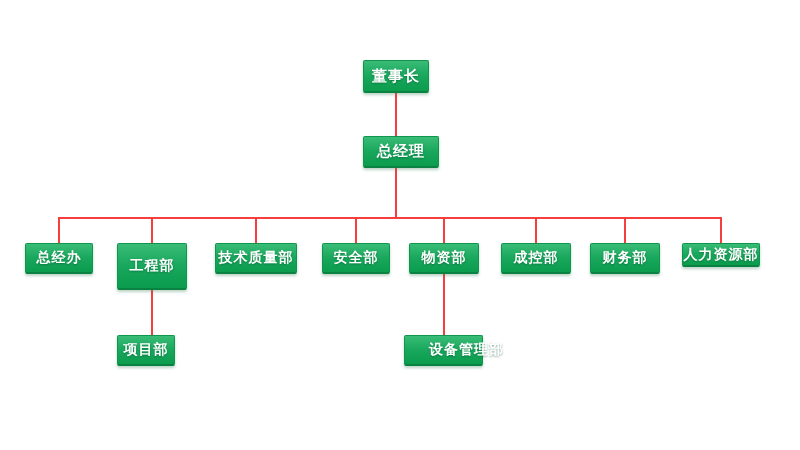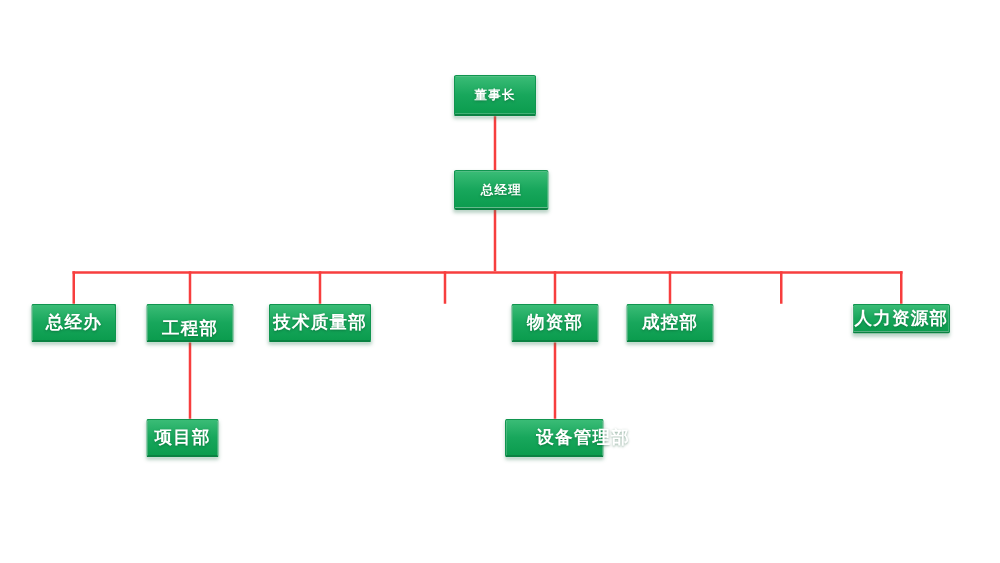--- a/index.html
+++ b/index.html
@@ -29,21 +29,21 @@
     background: linear-gradient(180deg,
       var(--box-green-top, #3abc76) 0%,
       var(--box-green-mid, #18a75c) 50%,
       var(--box-green-bottom, #0b9c4e) 100%);
     border: 1px solid var(--box-border-green, #10954f);
     border-bottom: 2px solid var(--box-border-dark, #0a8242);
     border-radius: 2px;
     box-shadow: 0 2px 3px rgba(60, 130, 95, 0.35);
     text-shadow: 0 1px 2px rgba(0, 70, 35, 0.45);
   }
-  .node.lvl1, .node.lvl2 { font-size: 10px; text-align: center; }
+  .node.lvl1, .node.lvl2 { font-size: 15px; text-align: center; }
   .vline {
     position: absolute;
     width: 1.5px;
     background: var(--connector-red, #f73e3e);
   }
   .hline {
     position: absolute;
     height: 1.5px;
     background: var(--connector-red, #f73e3e);
   }
@@ -73,31 +73,37 @@
     <span>董事长</span>
   </div>
 
   <div class="node lvl2" style="left:363px; top:136px; width:76px; height:32px;">
     <span>总经理</span>
   </div>
 
   <div class="node" style="left:25px; top:243px; width:68px; height:31px;">
     <span>总经办</span>
   </div>
-  <div class="node" style="left:117px; top:243px; width:70px; height:31px;align-items:flex-end;">
+  <div class="node" style="left:117px; top:243px; width:70px; height:47px;">
     <span>工程部</span>
   </div>
   <div class="node" style="left:215px; top:243px; width:82px; height:31px;">
     <span>技术质量部</span>
+  </div>
+  <div class="node" style="left:322px; top:243px; width:68px; height:31px;">
+    <span>安全部</span>
   </div>
   <div class="node" style="left:409px; top:243px; width:70px; height:31px;">
     <span>物资部</span>
   </div>
   <div class="node" style="left:501px; top:243px; width:70px; height:31px;">
     <span>成控部</span>
+  </div>
+  <div class="node" style="left:590px; top:243px; width:70px; height:31px;">
+    <span>财务部</span>
   </div>
   <div class="node" style="left:682px; top:243px; width:78px; height:24px;">
     <span>人力资源部</span>
   </div>
 
   <div class="node" style="left:117px; top:335px; width:58px; height:31px;">
     <span>项目部</span>
   </div>
   <div class="node" style="left:404px; top:335px; width:79px; height:31px;padding-left:46px;">
     <span>设备管理部</span>

